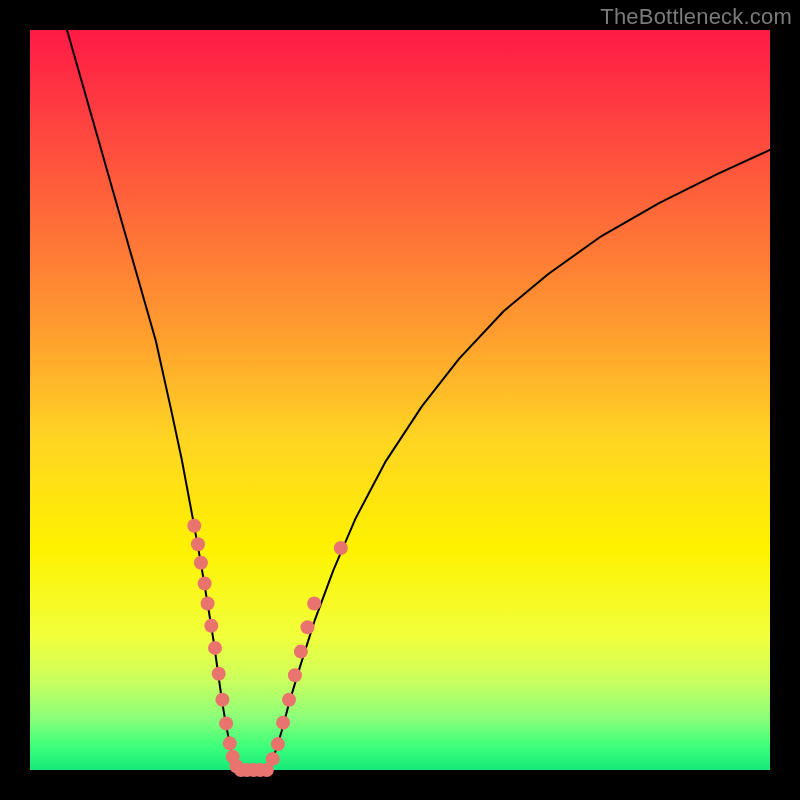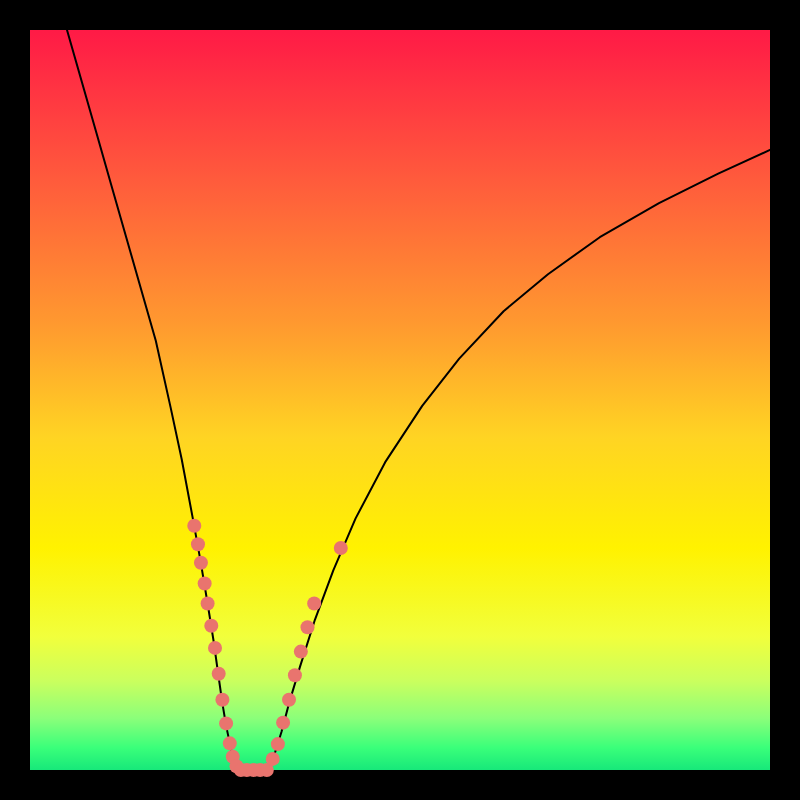--- a/index.html
+++ b/index.html
@@ -56,20 +56,21 @@
     width: 100%;
     height: 100%;
     overflow: visible;
   }
 </style>
 </head>
 <body>
 
 <div class="frame">
 
+  <div class="watermark">TheBottleneck.com</div>
 
   <div class="plot-wrap">
     <div class="plot-bg"></div>
 
     <svg class="curves" viewBox="0 0 740 740" preserveAspectRatio="none">
       <g id="line-layer">
           <path d="M37.00 0.00 L51.80 51.80 L66.60 103.60 L81.40 155.40 L96.20 207.20 L111.00 259.00 L125.80 310.80 L140.60 377.40 L151.70 429.20 L162.80 488.40 L170.20 529.10 L177.60 573.50 L183.52 610.50 L188.70 647.50 L192.40 673.40 L196.10 695.60 L199.80 713.36 L202.02 723.72 L204.24 731.12 L206.46 737.04 L209.42 740.00 L209.42 740.00 L222.00 740.00 L236.80 740.00 L236.80 740.00 L244.20 725.20 L251.60 701.52 L259.00 673.40 L270.10 636.40 L284.90 589.78 L303.40 540.20 L325.60 488.40 L355.20 432.16 L392.20 375.92 L429.20 328.56 L473.60 281.20 L518.00 244.20 L569.80 207.20 L629.00 173.16 L688.20 143.56 L740.00 119.88 " fill="none" stroke="#000" stroke-width="2" stroke-linecap="round" stroke-linejoin="round"></path>
         </g>
       <g id="marker-layer">
           <circle cx="164.28" cy="495.80" r="7" fill="#e9746e"></circle>

